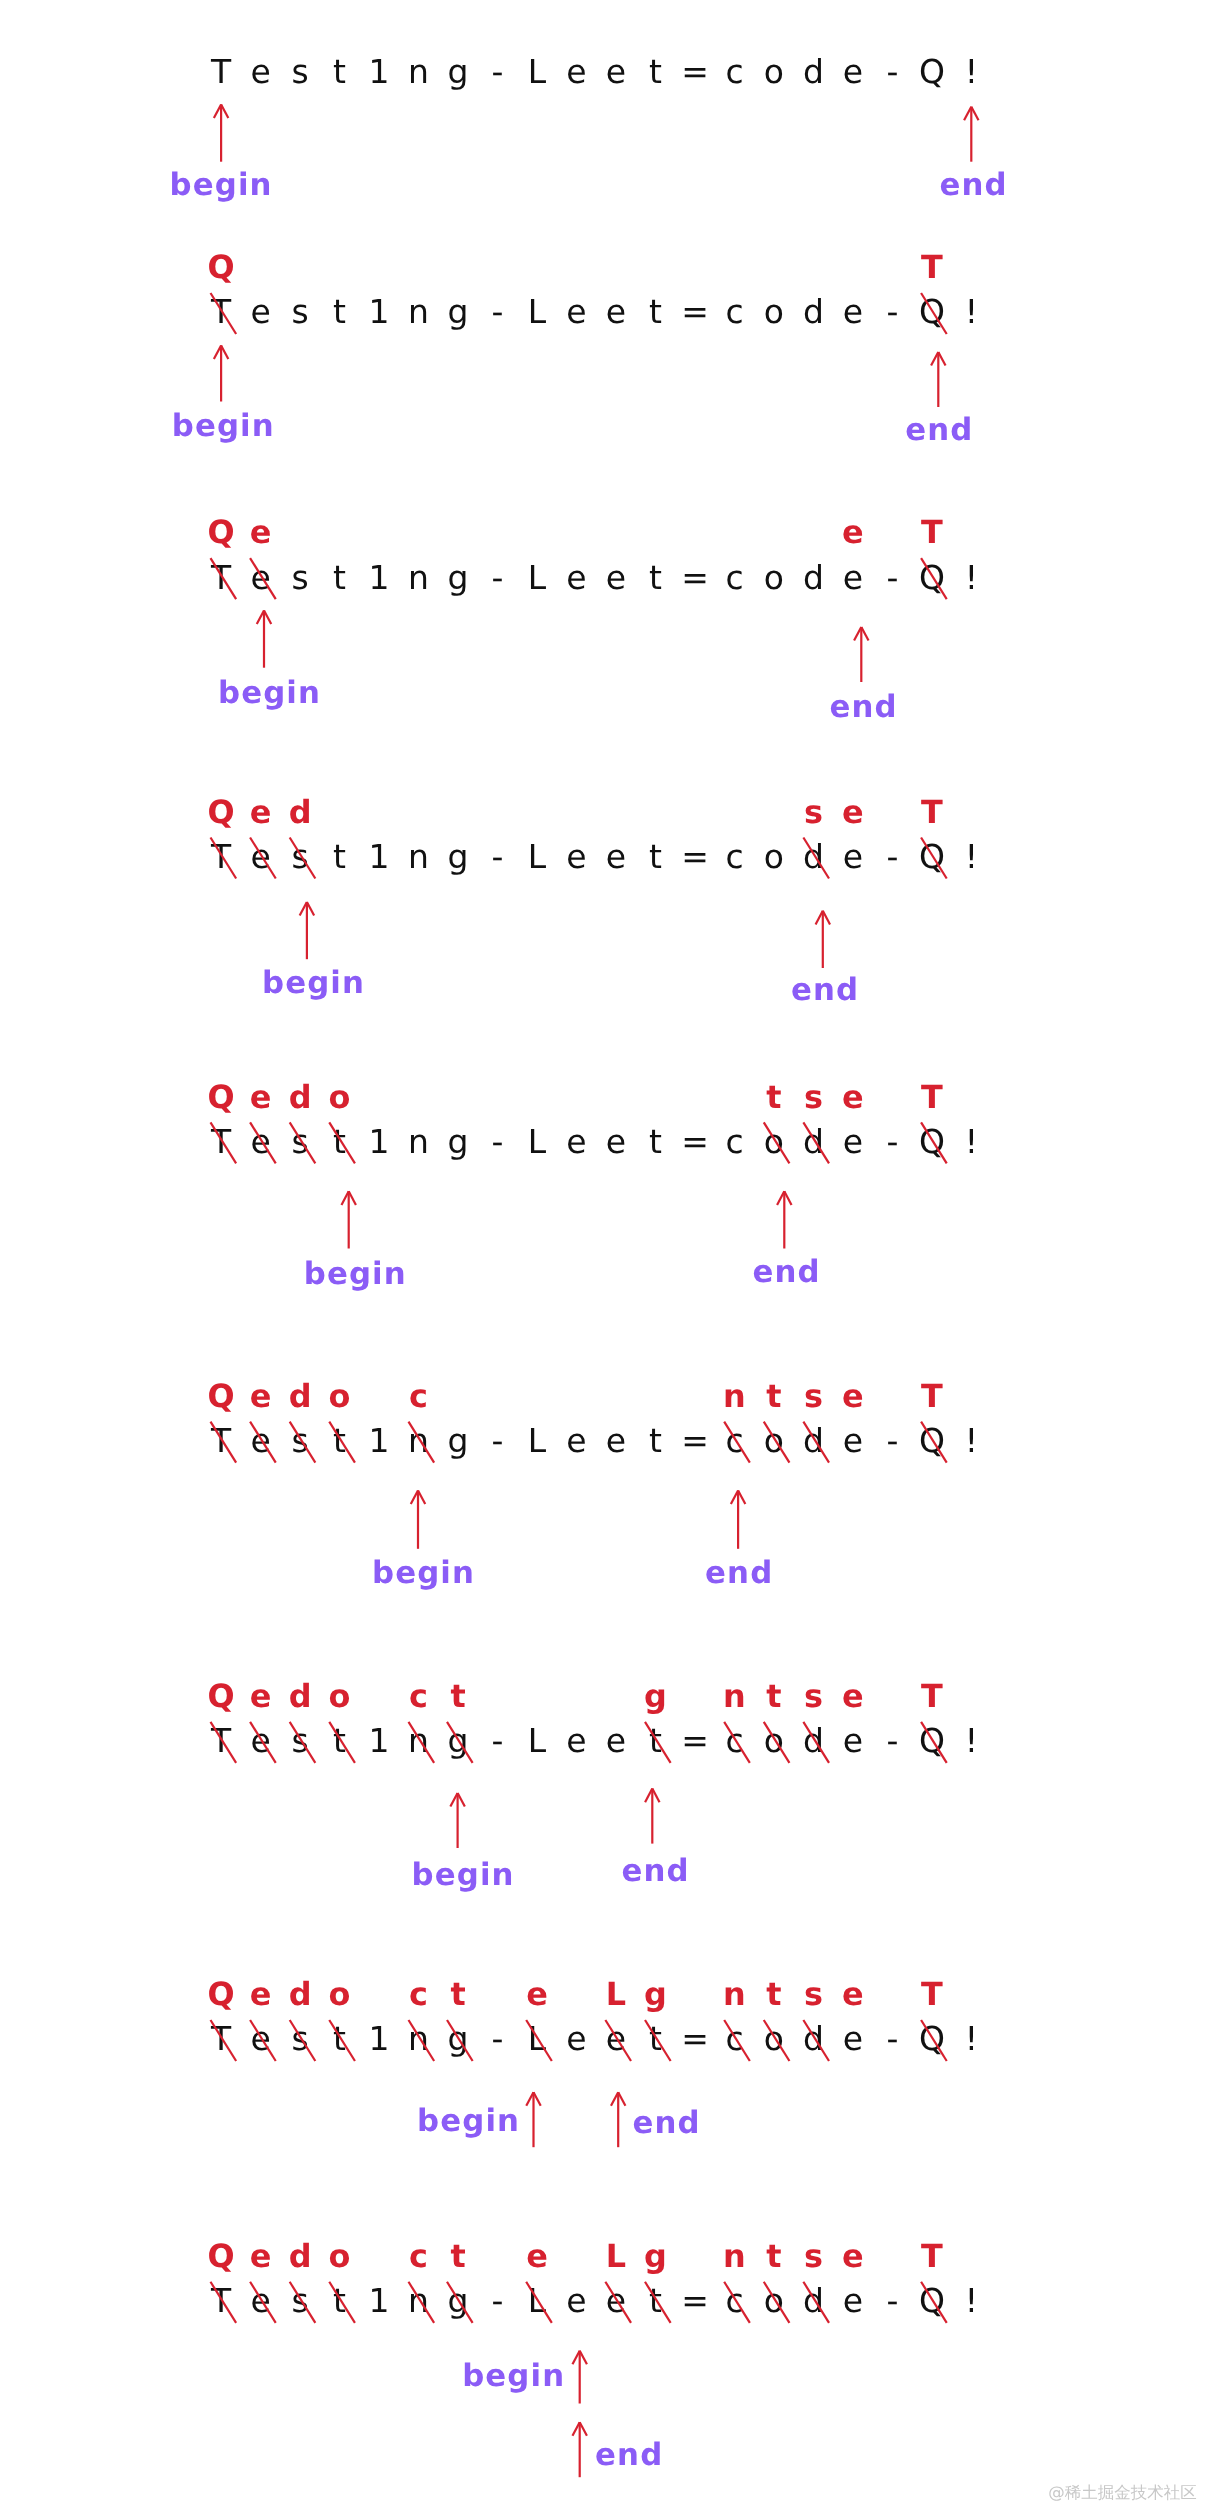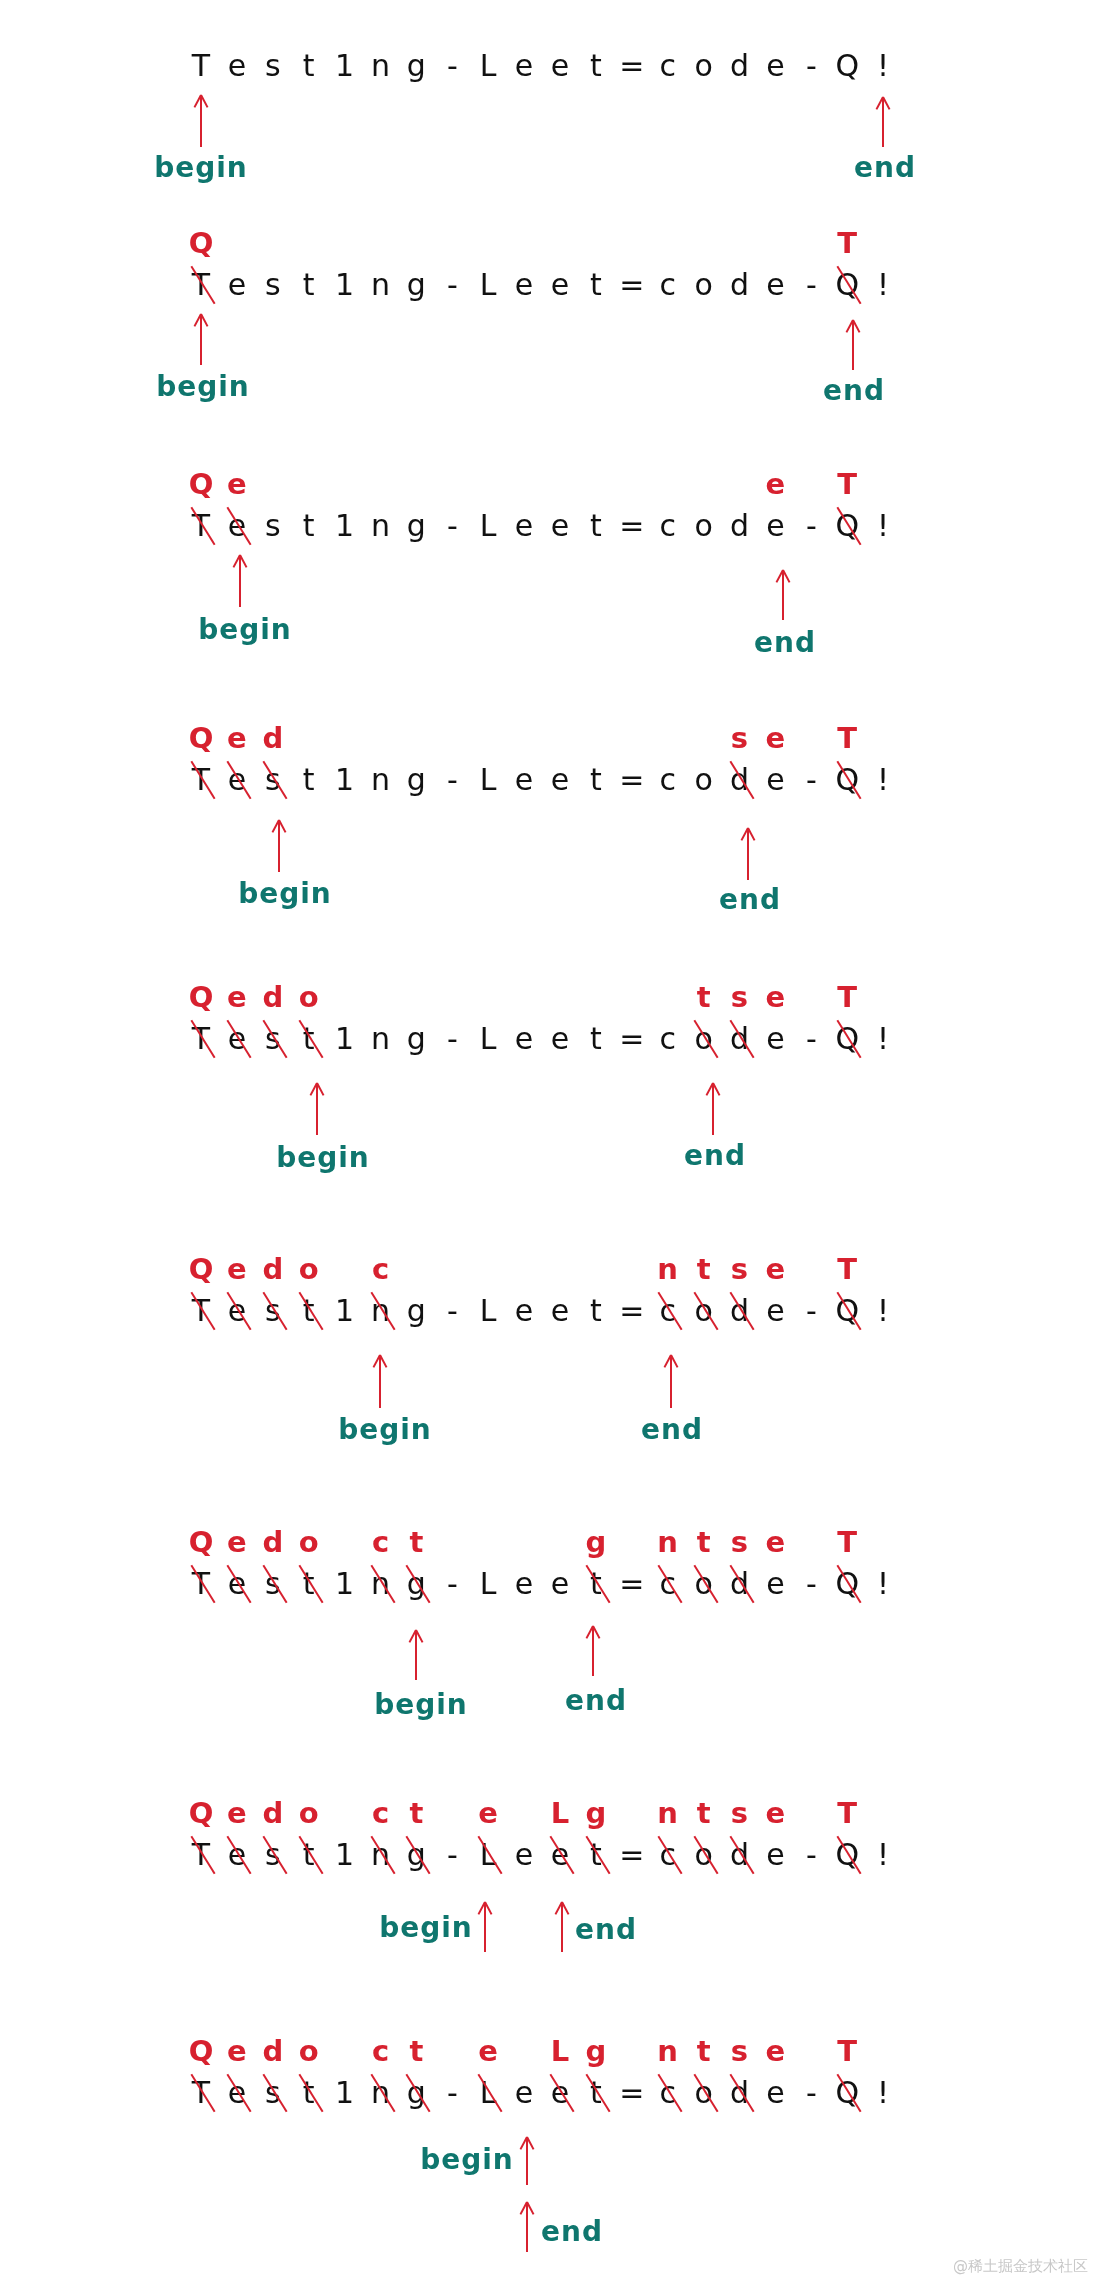--- a/index.html
+++ b/index.html
@@ -19,21 +19,21 @@
   .strike { position: absolute; width: 2px; height: 44px; background: #d7212f; margin-left: -1px; transform-origin: 50% 50%; }
   .arrow { position: absolute; width: 2px; background: #d7212f; margin-left: -1px; }
   .arrow::before, .arrow::after {
     content: ""; position: absolute; top: 0; width: 2px; height: 14px; background: #d7212f; transform-origin: 50% 0;
     left: 0;
   }
   .arrow::before { transform: rotate(28deg); }
   .arrow::after  { transform: rotate(-28deg); }
   .lbl {
     position: absolute; font-family: "DejaVu Sans", sans-serif; font-weight: bold; font-size: 28px; line-height: 32px;
-    color: #0f766e; transform: translate(-50%, -50%); white-space: nowrap; letter-spacing: 1px;
+    color: #8b5cf6; transform: translate(-50%, -50%); white-space: nowrap; letter-spacing: 1px;
   }
   .watermark {
     position: absolute; right: 8px; bottom: 10px; font-family: "DejaVu Sans", sans-serif; font-size: 15px;
     color: #c8c8c8; white-space: nowrap;
   }
 </style>
 </head>
 <body>
 
 <div class="stage" id="stage">

